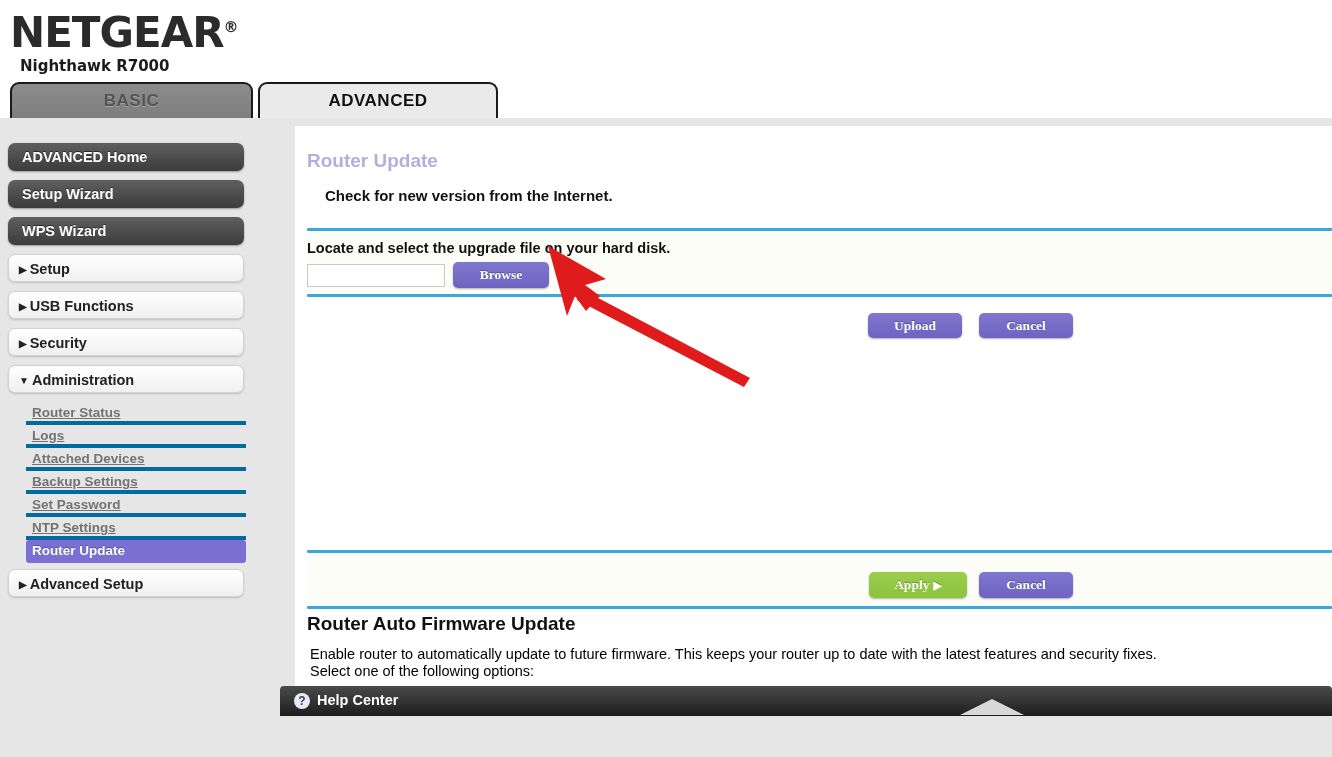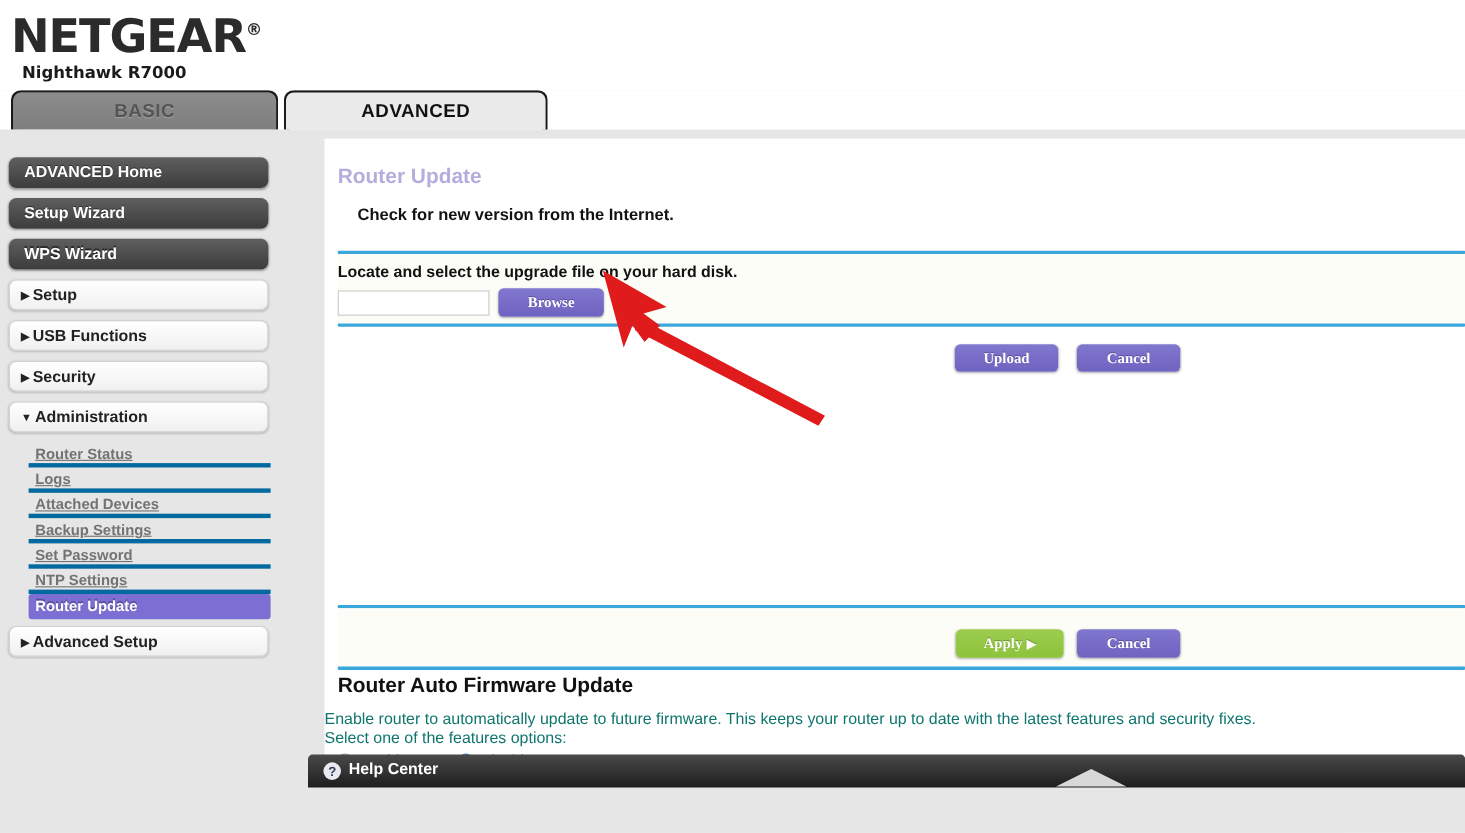--- a/index.html
+++ b/index.html
@@ -257,24 +257,24 @@
 
   #auto-title {
     position: absolute;
     left: 12px; top: 487px;
     font-size: 19px;
     font-weight: bold;
     color: #111111;
   }
   #auto-desc {
     position: absolute;
-    left: 0; top: 520px;
+    left: 15px; top: 520px;
     width: 1000px;
     font-size: 14.5px;
-    color: #0f766e;
+    color: #000000;
     line-height: 17px;
   }
   #radio-row {
     position: absolute;
     left: 12px; top: 558px;
     font-size: 14.5px;
     color: #111111;
   }
   .radio-opt {
     display: inline-block;
@@ -410,21 +410,21 @@
       <div class="hr" id="hr3"></div>
       <div class="band" id="band2"></div>
       <div class="hr" id="hr4"></div>
 
       <button class="btn btn-green" id="btn-apply"><span>Apply</span><span class="arrow-glyph">▶</span></button>
       <button class="btn btn-purple" id="btn-cancel-bottom">Cancel</button>
 
       <div id="auto-title">Router Auto Firmware Update</div>
       <div id="auto-desc">
         <div>Enable router to automatically update to future firmware. This keeps your router up to date with the latest features and security fixes.</div>
-        <div>Select one of the features options:</div>
+        <div>Select one of the following options:</div>
       </div>
 
       <div id="radio-row">
         <span class="radio-opt"><span class="radio-dot"></span><span>Enable</span></span>
         <span class="radio-opt"><span class="radio-dot on"></span><span>Disable</span></span>
       </div>
     </div>
   </div>
 
   <svg id="annot-arrow" viewBox="0 0 240 150">

